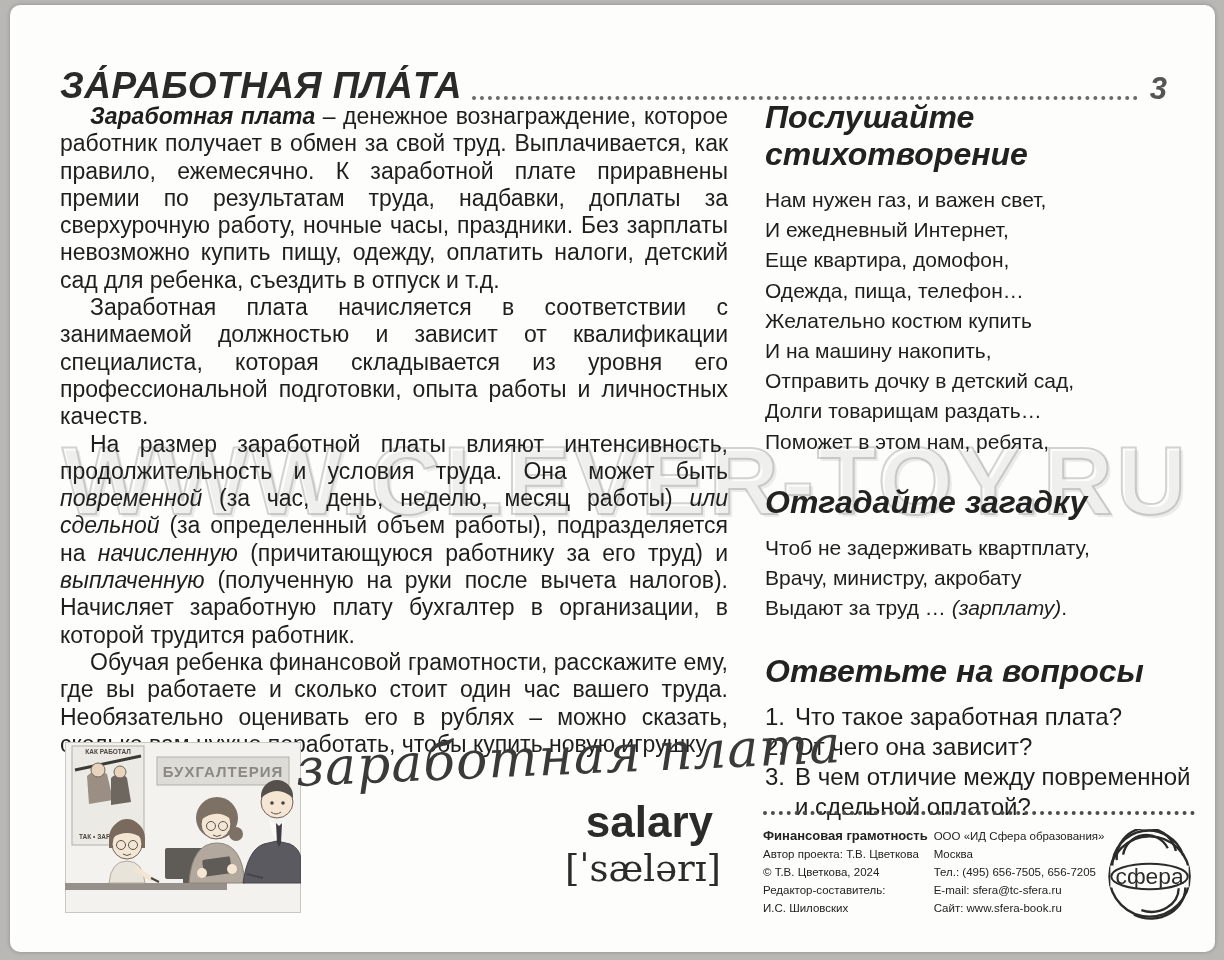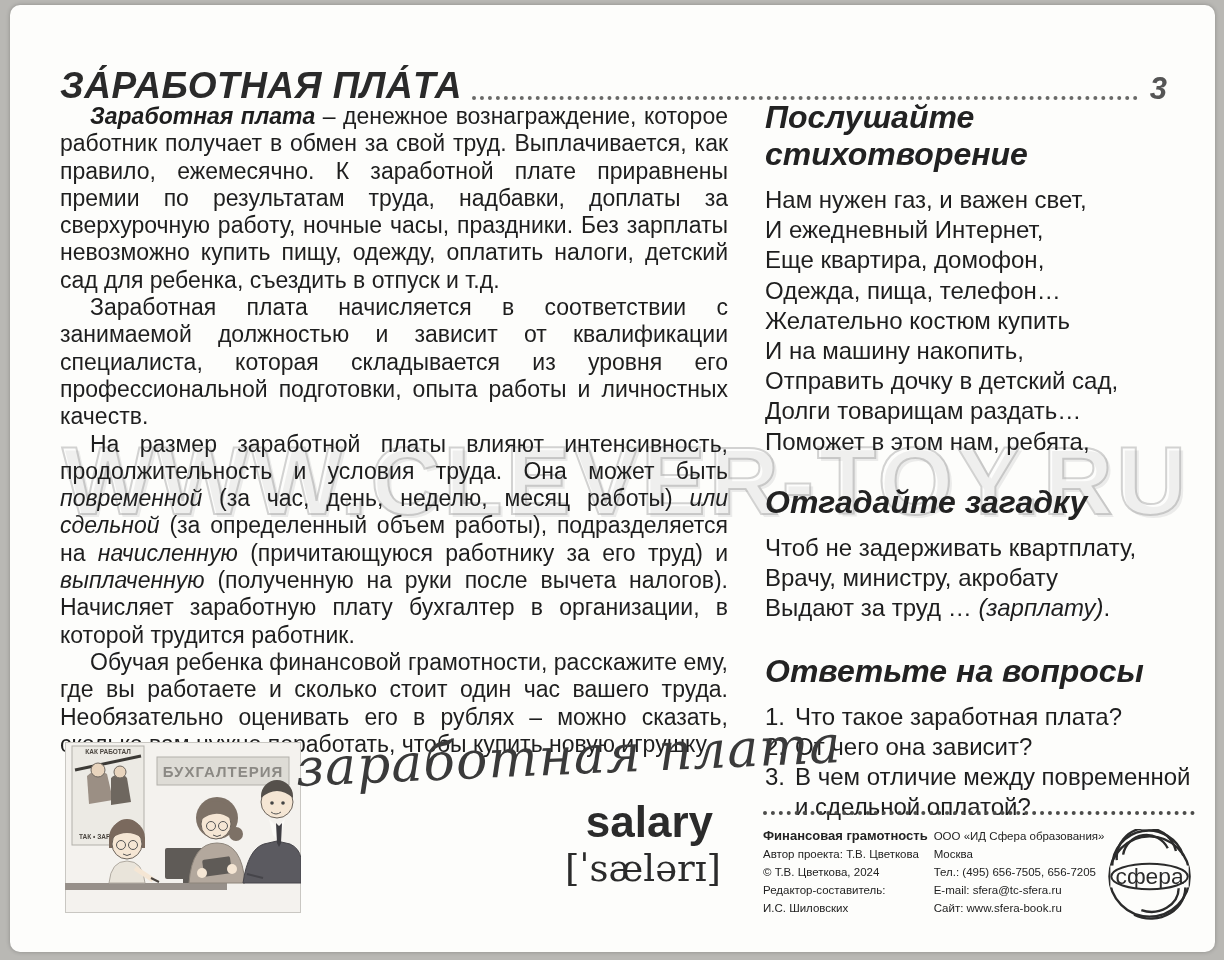--- a/index.html
+++ b/index.html
@@ -42,21 +42,21 @@
   .it{font-style:italic;}
   
   .rcol{
     position:absolute;left:755px;top:94px;width:432px;
     color:#1e1e1e;
   }
   .sec-heading{
     font-size:32px;font-weight:bold;font-style:italic;color:#222;
     margin:0 0 12px 0;
   }
-  .poem-line,.riddle-line{font-size:24px;line-height:30.2px;}
+  .poem-line,.riddle-line{font-size:21px;line-height:30.2px;}
   .riddle-block{margin-top:27px;}
   .questions-block{margin-top:30px;}
   .q-item{display:flex;font-size:24px;line-height:30px;}
   .q-num{flex:0 0 30px;}
   .q-text{flex:1;}
   
   .imprint{
     position:absolute;left:753px;top:806px;width:432px;
     border-top:4px dotted #4c4c4a;padding-top:12px;
     display:flex;align-items:flex-start;

